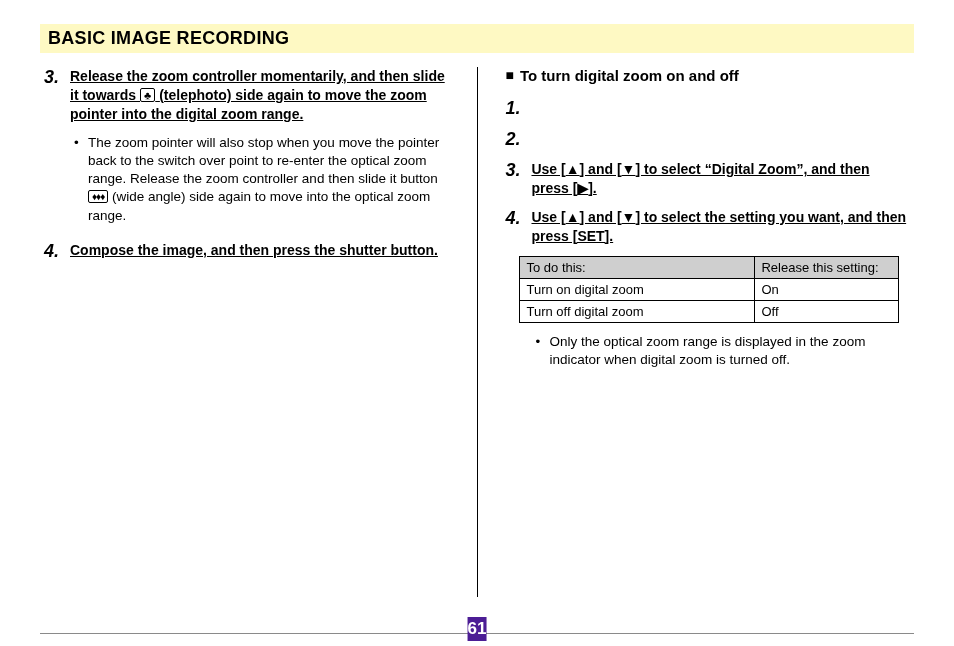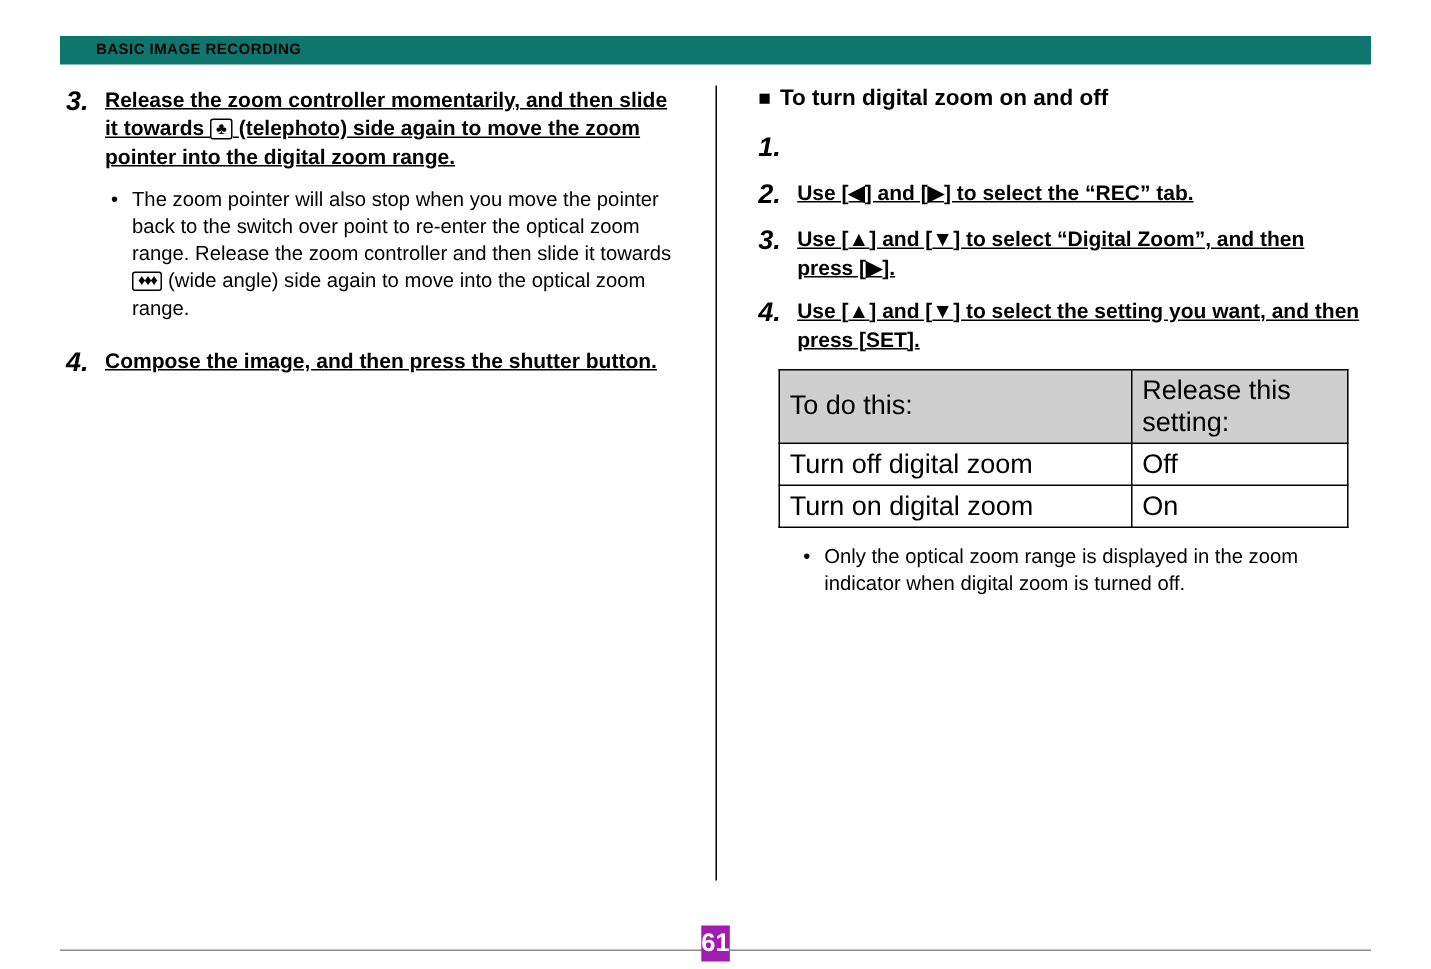--- a/index.html
+++ b/index.html
@@ -13,24 +13,24 @@
     background: #fff;
     font-size: 14px;
   }
   .page {
     width: 954px;
     height: 646px;
     padding: 24px 40px 0 40px;
     position: relative;
   }
   .header-bar {
-    background: #0f766e;
-    font-weight: bold;
-    padding: 4px 24px;
-    font-size: 10px;
+    background: #fef9c3;
+    font-weight: bold;
+    padding: 4px 8px;
+    font-size: 18px;
     letter-spacing: 0.3px;
   }
   .columns {
     display: flex;
     gap: 24px;
     margin-top: 14px;
     height: 530px;
   }
   .col {
     width: 50%;
@@ -78,21 +78,21 @@
   }
   .sub-head .sq {
     font-size: 14px;
     margin-right: 6px;
     line-height: 1.2;
   }
   table.settings {
     border-collapse: collapse;
     width: 380px;
     margin: 8px 0 10px 14px;
-    font-size: 18px;
+    font-size: 13px;
   }
   table.settings th, table.settings td {
     border: 1px solid #000;
     padding: 3px 6px;
     text-align: left;
     font-weight: normal;
   }
   table.settings th {
     background: #cfcfcf;
   }
@@ -113,21 +113,21 @@
   .footer-line {
     width: 100%;
     height: 1px;
     background: #8a8a8a;
   }
   .page-num {
     position: absolute;
     left: 50%;
     top: -16px;
     transform: translateX(-50%);
-    background: #a21caf;
+    background: #4c1d95;
     color: #fff;
     font-weight: bold;
     font-size: 17px;
     padding: 2px 0;
   }
 </style>
 </head>
 <body>
 
 <div class="page">
@@ -144,21 +144,21 @@
           <span>Release the zoom controller momentarily, and then slide it towards </span>
           <span class="glyphbox">♣</span>
           <span> (telephoto) side again to move the zoom pointer into the digital zoom range.</span>
         </div>
       </div>
 
       <div class="bullet-block">
         <div class="bullet-row">
           <div class="dot">•</div>
           <div>
-            <span>The zoom pointer will also stop when you move the pointer back to the switch over point to re-enter the optical zoom range. Release the zoom controller and then slide it towards </span>
+            <span>The zoom pointer will also stop when you move the pointer back to the switch over point to re-enter the optical zoom range. Release the zoom controller and then slide it button </span>
             <span class="glyphbox wide">♦♦♦</span>
             <span> (wide angle) side again to move into the optical zoom range.</span>
           </div>
         </div>
       </div>
 
       <div class="step">
         <div class="step-num">4.</div>
         <div class="step-text">Compose the image, and then press the shutter button.</div>
       </div>
@@ -173,23 +173,20 @@
         <span class="sq">■</span>
         <span>To turn digital zoom on and off</span>
       </div>
 
       <div class="step">
         <div class="step-num">1.</div>
       </div>
 
       <div class="step">
         <div class="step-num">2.</div>
-        <div class="step-text">
-          <span>Use [</span><span>◀</span><span>] and [</span><span>▶</span><span>] to select the “REC” tab.</span>
-        </div>
       </div>
 
       <div class="step">
         <div class="step-num">3.</div>
         <div class="step-text">
           <span>Use [</span><span>▲</span><span>] and [</span><span>▼</span><span>] to select “Digital Zoom”, and then press [</span><span>▶</span><span>].</span>
         </div>
       </div>
 
       <div class="step">
@@ -199,26 +196,26 @@
         </div>
       </div>
 
       <table class="settings">
         <tbody>
             <tr>
           <th style="width:62%">To do this:</th>
           <th>Release this setting:</th>
         </tr>
         <tr>
+          <td>Turn on digital zoom</td>
+          <td>On</td>
+        </tr>
+        <tr>
           <td>Turn off digital zoom</td>
           <td>Off</td>
-        </tr>
-        <tr>
-          <td>Turn on digital zoom</td>
-          <td>On</td>
         </tr>
       </tbody>
         </table>
 
       <div class="bullet-block" style="margin-top:6px;">
         <div class="bullet-row">
           <div class="dot">•</div>
           <div>Only the optical zoom range is displayed in the zoom indicator when digital zoom is turned off.</div>
         </div>
       </div>

